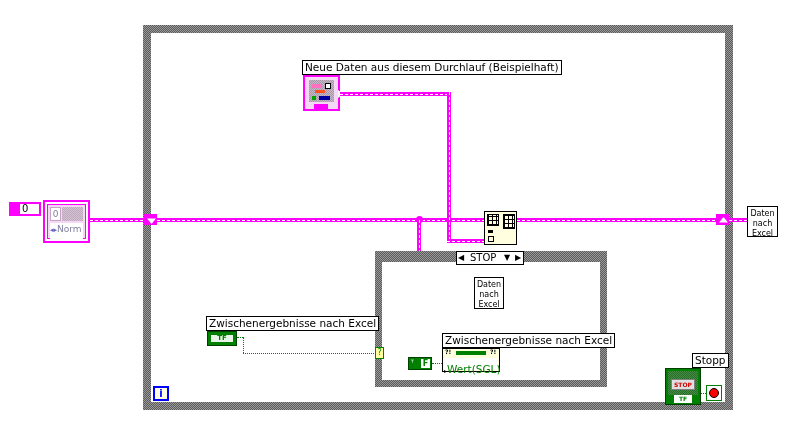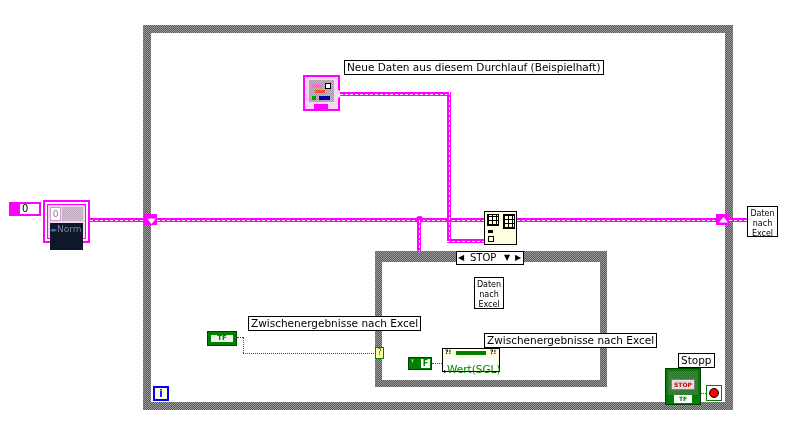--- a/index.html
+++ b/index.html
@@ -17,21 +17,21 @@
   }
   .loop { left:143px; top:25px; width:590px; height:385px; box-sizing:border-box; }
   .loop-inner { left:151px; top:33px; width:574px; height:369px; background:#fff; }
   .case { left:375px; top:251px; width:232px; height:136px; }
   .case-inner { left:382px; top:262px; width:218px; height:118px; background:#fff; }
   .wire { position:absolute; background:#ff00ff; }
   .wire.h { height:4px; background-image:repeating-linear-gradient(90deg, #fff 0 3px, transparent 3px 5px); background-size:5px 1px; background-repeat:repeat-x; background-position:0 1.5px; }
   .wire.v { width:4px; background-image:repeating-linear-gradient(180deg, #fff 0 3px, transparent 3px 5px); background-size:1px 5px; background-repeat:repeat-y; background-position:1.5px 0; }
   .bool-wire-h { position:absolute; height:0; border-top:1px dotted #008000; }
   .bool-wire-v { position:absolute; width:0; border-left:1px dotted #008000; }
-  .label { position:absolute; background:#fff; border:1px solid #000; font-size:10.5px; line-height:13px; padding:0 2px; white-space:nowrap; color:#000;margin-left:42px; }
+  .label { position:absolute; background:#fff; border:1px solid #000; font-size:10.5px; line-height:13px; padding:0 2px; white-space:nowrap; color:#000; }
   .sr { position:absolute; width:13px; height:11px; background:#ff00ff; box-sizing:border-box; border:2px solid #ff00ff; }
   .sr .tri { position:absolute; left:1px; top:1px; width:9px; height:7px; background:#fff; }
   .node { position:absolute; background:#ffffe0; border:1px solid #000; box-sizing:border-box; }
   .const-box { position:absolute; background:#fff; border:1px solid #000; font-size:8px; line-height:10px; text-align:center; box-sizing:border-box; padding-top:2px; }
 </style>
 </head>
 <body>
 
 <div class="abs checker loop"></div>
 <div class="abs loop-inner"></div>
@@ -44,21 +44,21 @@
   <div class="abs" style="left:0;top:0;width:9px;height:10px;background:#ff00ff;"></div>
   <span class="abs" style="left:11px;top:-1px;font-size:10px;line-height:12px;">0</span>
 </div>
 
 <div class="abs" style="left:43px;top:200px;width:47px;height:43px;border:2px solid #ff00ff;background:#fff;box-sizing:border-box;">
   <div class="abs" style="left:2px;top:2px;width:39px;height:35px;border:1px solid #ff00ff;background:#f4d8f4;box-sizing:border-box;">
     <div class="abs" style="left:2px;top:2px;width:11px;height:14px;background:#fff;border:1px solid #c8a0c8;box-sizing:border-box;font-size:9px;line-height:12px;color:#8080a0;text-align:center;">
       <span>0</span>
     </div>
     <div class="abs checker" style="left:14px;top:2px;width:21px;height:14px;opacity:0.35;"></div>
-    <div class="abs" style="left:2px;top:18px;width:33px;height:27px;background:#0f172a;font-size:9px;line-height:13px;color:#8080a0;white-space:nowrap;">
+    <div class="abs" style="left:2px;top:18px;width:33px;height:17px;background:#ffffff;font-size:9px;line-height:13px;color:#8080a0;white-space:nowrap;">
       <span style="color:#6060c0;font-size:7px;">◂▸</span><span>Norm</span>
     </div>
   </div>
 </div>
 
 <div class="wire h" style="left:90px;top:218px;width:56px;"></div>
 <div class="sr" style="left:144px;top:214px;">
     <div class="tri" style="clip-path:polygon(0 20%,100% 20%,50% 100%);background:#fff;"></div>
   </div>
 <div class="wire h" style="left:157px;top:218px;width:327px;"></div>
@@ -132,21 +132,21 @@
 <div class="abs" style="left:207px;top:331px;width:30px;height:15px;background:#008000;border:1px solid #004000;box-sizing:border-box;">
   <div class="abs" style="left:2px;top:2px;width:24px;height:9px;background:#e8f4e8;border:1px solid #008000;box-sizing:border-box;font:bold 7px 'DejaVu Sans',sans-serif;color:#008000;text-align:center;line-height:7px;">
     <span>TF</span>
   </div>
 </div>
 <div class="bool-wire-h" style="left:237px;top:337px;width:6px;"></div>
 <div class="bool-wire-v" style="left:243px;top:337px;height:16px;"></div>
 <div class="bool-wire-h" style="left:243px;top:353px;width:133px;"></div>
 <div class="abs" style="left:375px;top:347px;width:9px;height:12px;background:#ffffa0;border:1px solid #008000;box-sizing:border-box;font-size:8px;line-height:10px;color:#008000;text-align:center;">?</div>
 
-<div class="label" style="left:636px;top:353px;">Stopp</div>
+<div class="label" style="left:692px;top:353px;">Stopp</div>
 <div class="abs" style="left:665px;top:368px;width:36px;height:37px;background:#008000;border:1px solid #004000;box-sizing:border-box;">
   <div class="abs checker" style="left:2px;top:2px;width:30px;height:24px;opacity:0.45;"></div>
   <div class="abs" style="left:5px;top:10px;width:24px;height:11px;background:#e0e0e0;border:1px solid #808080;box-sizing:border-box;font:bold 6px 'DejaVu Sans',sans-serif;color:#d00000;text-align:center;line-height:9px;">
     <span>STOP</span>
   </div>
   <div class="abs" style="left:8px;top:26px;width:18px;height:8px;background:#fff;color:#008000;font:bold 6px 'DejaVu Sans',sans-serif;text-align:center;line-height:8px;">
     <span>TF</span>
   </div>
 </div>
 <div class="bool-wire-h" style="left:701px;top:393px;width:5px;"></div>

